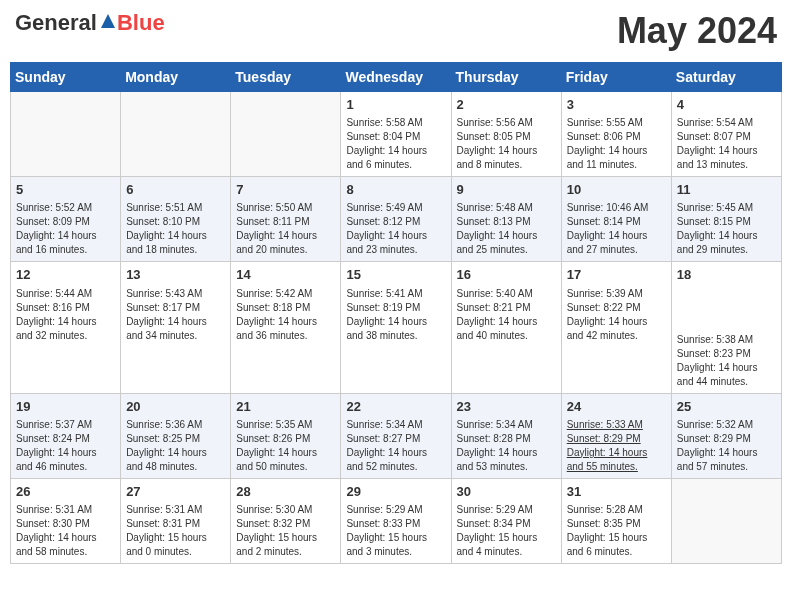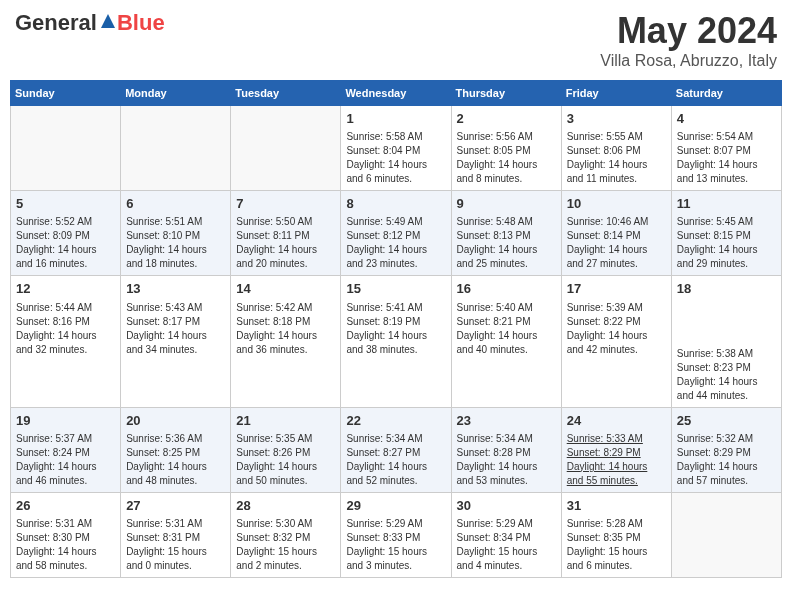--- a/index.html
+++ b/index.html
@@ -51,21 +51,21 @@
     table {
       width: 100%;
       border-collapse: collapse;
       font-size: 11px;
     }
     thead tr th {
       background-color: #2563b0;
       color: white;
       padding: 6px 4px;
       text-align: left;
-      font-size: 11px;
+      font-size: 14px;
       font-weight: bold;
       border: 1px solid #2563b0;
     }
     tbody tr {
       height: 80px;
     }
     tbody tr:nth-child(odd) {
       background-color: #ffffff;
     }
     tbody tr:nth-child(even) {
@@ -104,21 +104,20 @@
           <polygon points="2,16 9,2 16,16" fill="#1a5fa8"></polygon>
         </svg>
       </span>
     </div>
     <div class="logo-line">
       <span class="logo-blue">Blue</span>
     </div>
   </div>
   <div class="title-section">
     <div class="month-title">May 2024</div>
-    <div class="location">Villa Rosa, Abruzzo, Italy</div>
   </div>
 </div>
 
 <table>
   <thead>
     <tr>
     <th>Sunday</th>
         <th>Monday</th>
         <th>Tuesday</th>
         <th>Wednesday</th>

